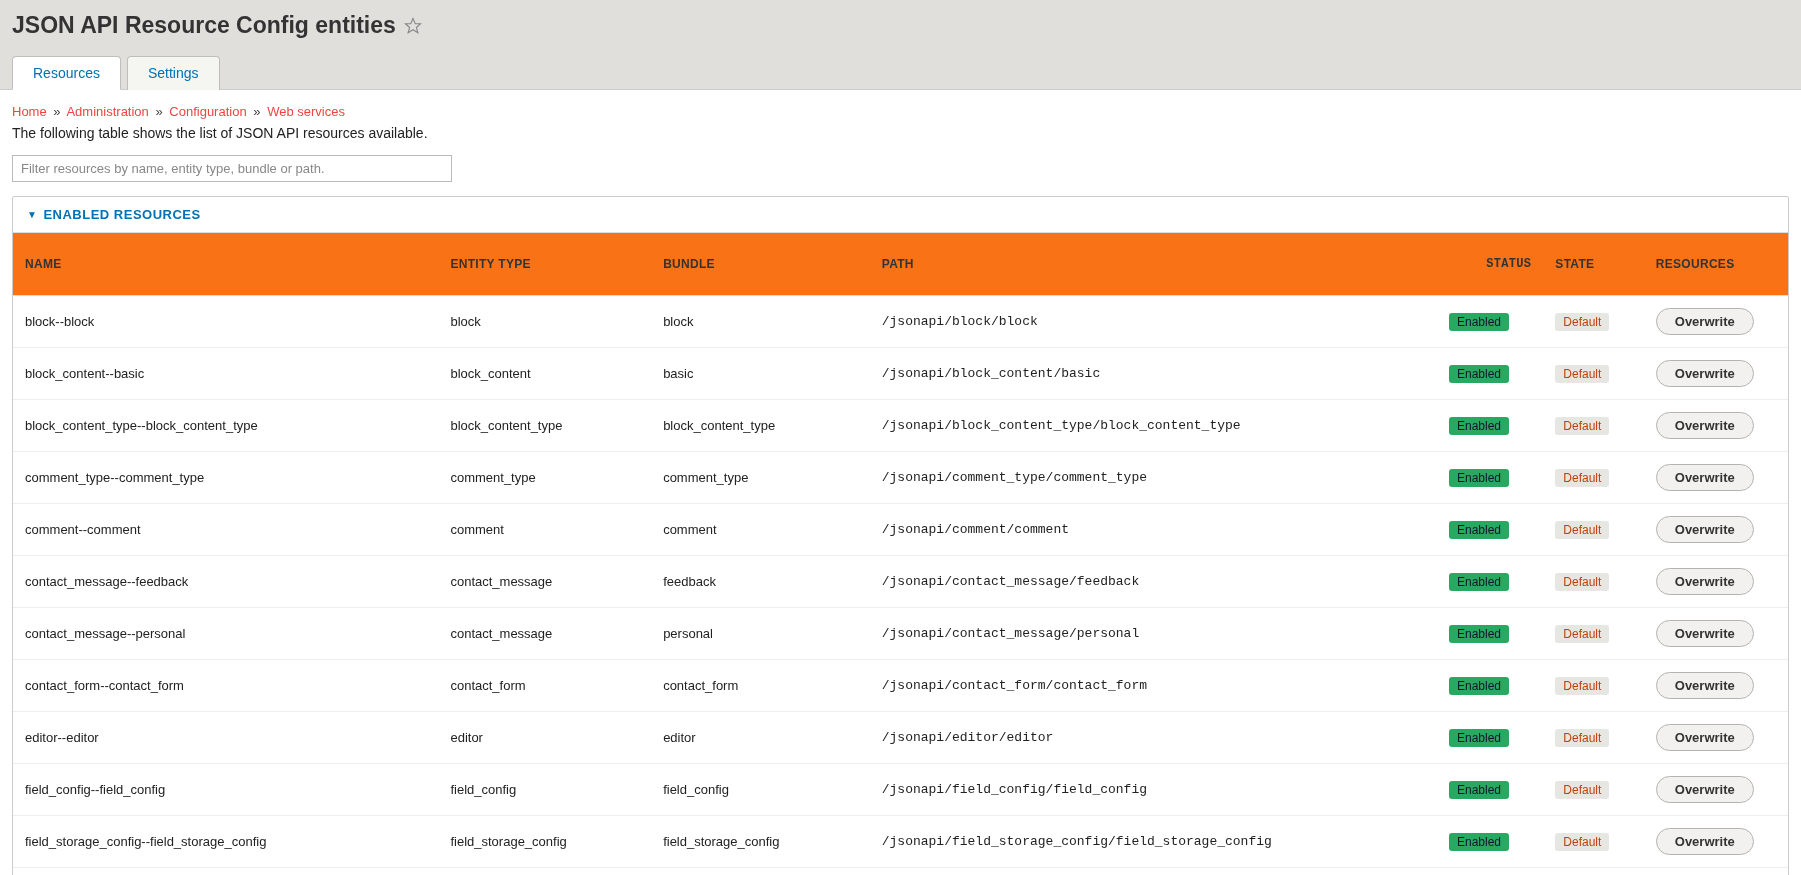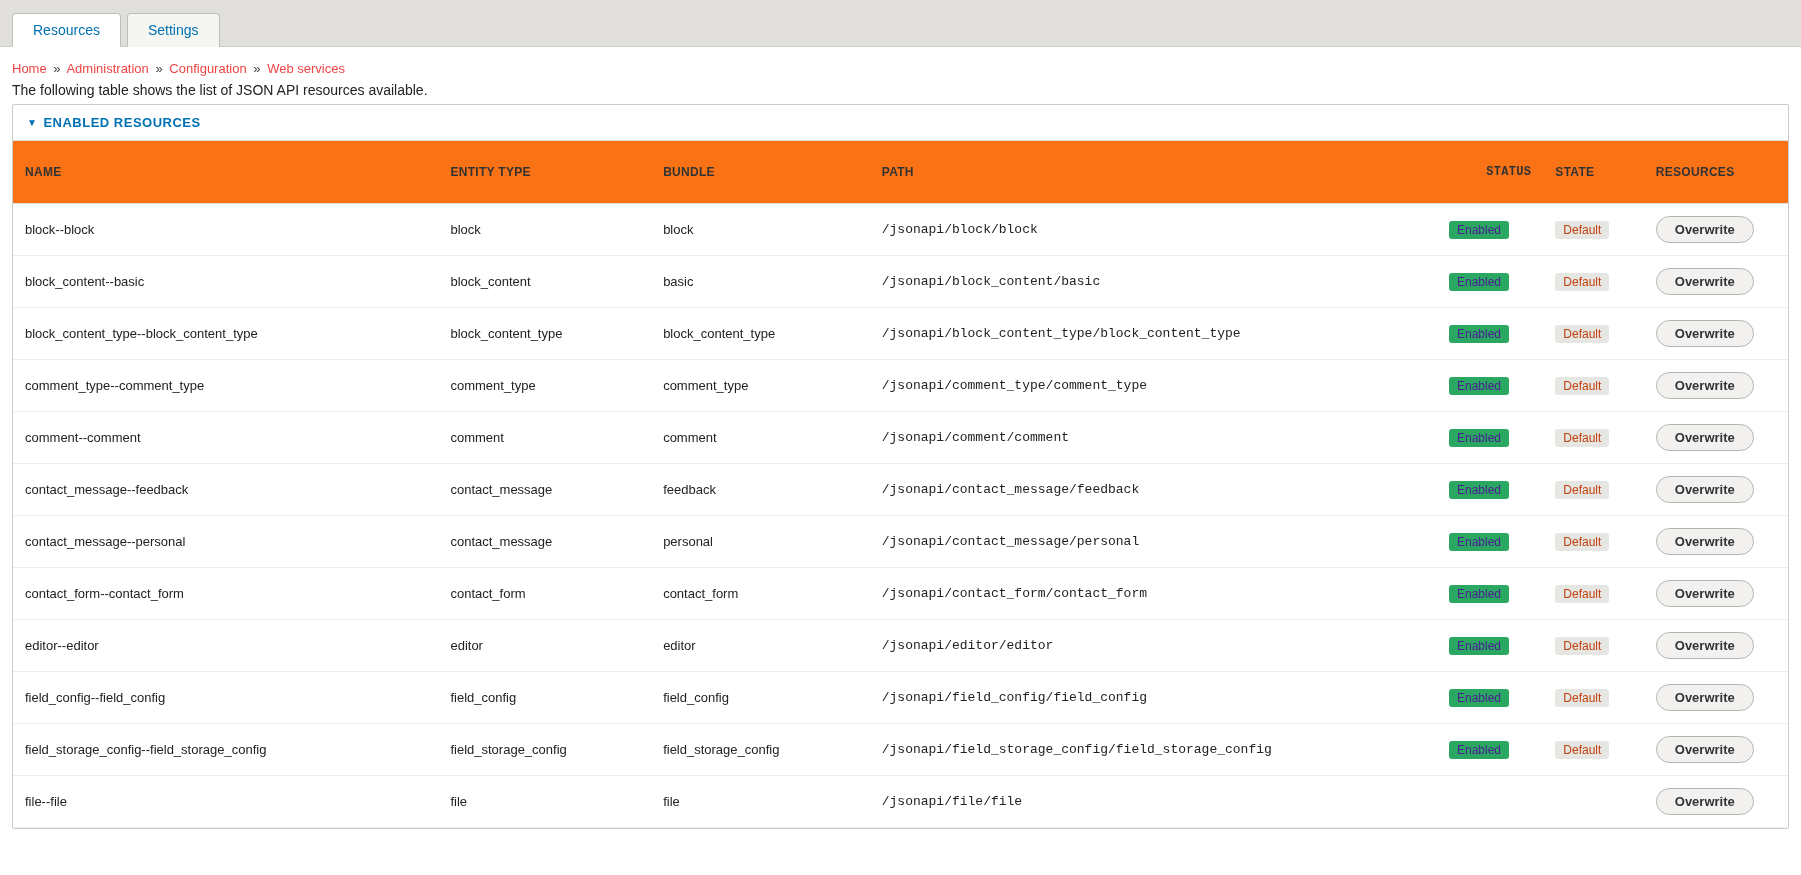--- a/index.html
+++ b/index.html
@@ -119,21 +119,21 @@
   }
   tbody td {
     padding: 12px 12px;
     border-bottom: 1px solid #eee;
     vertical-align: middle;
   }
   .col-path { font-family: "Courier New", monospace; font-size: 13px; }
   .badge-enabled {
     display: inline-block;
     background: #2aa862;
-    color: #4c1d95;
+    color: #0f172a;
     padding: 2px 8px;
     border-radius: 3px;
     font-size: 12px;
     font-weight: 500;
   }
   .badge-default {
     display: inline-block;
     background: #e6e6e3;
     color: #c2410c;
     padding: 2px 8px;
@@ -155,40 +155,47 @@
   .col-bundle { width: 185px; }
   .col-pathc  { width: 480px; }
   .col-status { width: 90px; text-align: right; font-family: Liberation Mono, monospace; }
   .col-state  { width: 85px; text-align: left; }
   .col-ops    { width: 120px; text-align: left; }
 </style>
 </head>
 <body>
 
 <div class="header-bar">
+  <div class="page-title-row">
+    <h1 class="page-title">JSON API Resource Config entities</h1>
+    <svg class="star-icon" viewBox="0 0 24 24">
+      <polygon points="12,2 15,9 22,9 16.5,14 18.5,21 12,17 5.5,21 7.5,14 2,9 9,9"></polygon>
+    </svg>
+  </div>
   <div class="tabs">
     <div class="tab active">Resources</div>
     <div class="tab">Settings</div>
   </div>
 </div>
 
 <div class="content">
 
   <div class="breadcrumb">
     <a href="#">Home</a>
     <span class="sep">»</span>
     <a href="#">Administration</a>
     <span class="sep">»</span>
     <a href="#">Configuration</a>
     <span class="sep">»</span>
     <a href="#">Web services</a>
   </div>
 
   <p class="desc">The following table shows the list of JSON API resources available.</p>
 
+  <input type="text" class="filter-input" placeholder="Filter resources by name, entity type, bundle or path." style="">
 
   <div class="fieldset">
     <div class="fieldset-legend">
       <span class="triangle">▼</span>
       <span>ENABLED RESOURCES</span>
     </div>
 
     <table>
       <thead>
         <tr>

